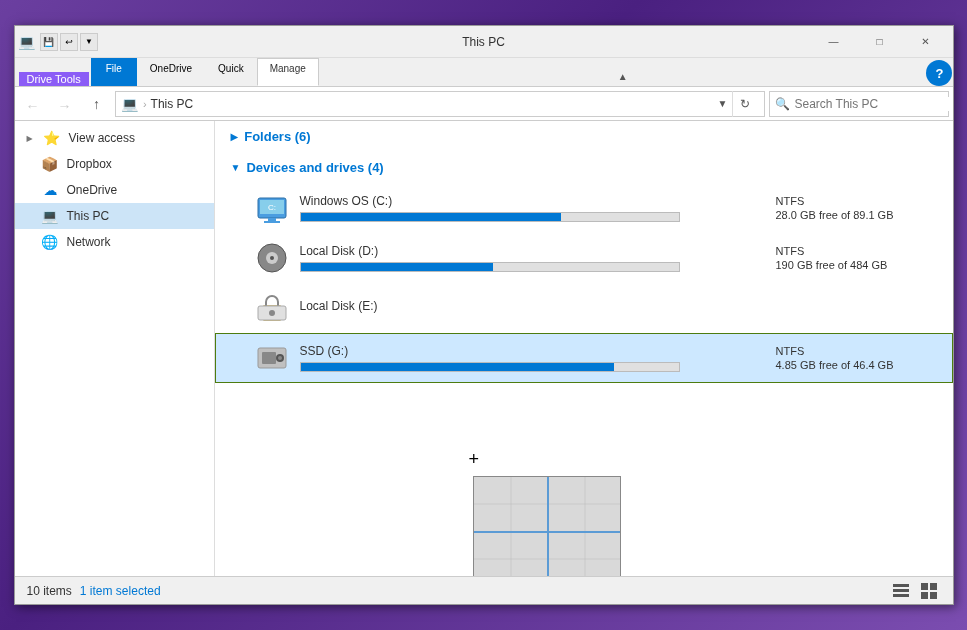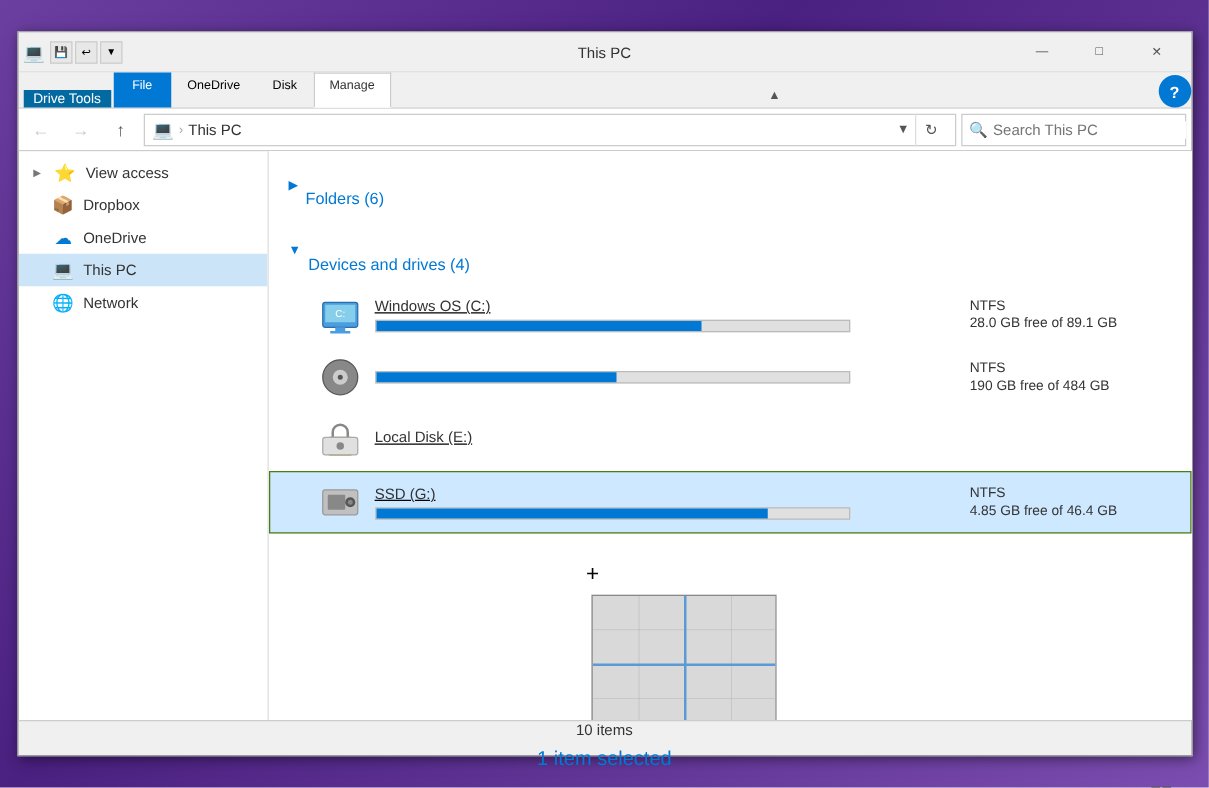--- a/index.html
+++ b/index.html
@@ -241,21 +241,21 @@
     .section-header {
       display: flex;
       align-items: center;
       padding: 8px 16px;
       font-size: 13px;
       color: #0078d4;
       cursor: pointer;
       gap: 6px;
     }
     .section-arrow { font-size: 10px; }
-    .section-title { font-weight: 400; margin-top: 22px; }
+    .section-title { font-weight: 700; }
 
     .drive-item {
       display: flex;
       align-items: center;
       padding: 8px 16px 8px 40px;
       gap: 12px;
       cursor: pointer;
       border: 1px solid transparent;
     }
     .drive-item.selected { background: #cde8ff; border: 1px solid #4d7c0f; }
@@ -263,21 +263,20 @@
       width: 32px;
       height: 32px;
       display: flex;
       align-items: center;
       justify-content: center;
       font-size: 24px;
       flex-shrink: 0;
     }
     .drive-info {
       flex: 1;
-      text-decoration: underline;
     }
     .drive-name {
       font-size: 12px;
       color: #333;
       margin-bottom: 4px;
     }
     .drive-bar-container {
       width: 380px;
       height: 10px;
       background: #e0e0e0;
@@ -330,28 +329,27 @@
 
     
     .status-bar {
       height: 28px;
       background: #f0f0f0;
       border-top: 1px solid #ccc;
       display: flex;
       align-items: center;
       padding: 0 12px;
       gap: 8px;
-      flex-direction: column;
     }
     .status-text {
       font-size: 12px;
       color: #333;
     }
     .status-selected {
-      font-size: 16px;
+      font-size: 12px;
       color: #0078d4;
       cursor: pointer;
     }
     .status-view-icons {
       margin-left: auto;
       display: flex;
       gap: 4px;
     }
     .view-icon {
       width: 24px;
@@ -384,30 +382,30 @@
       <div class="win-btn">—</div>
       <div class="win-btn">□</div>
       <div class="win-btn close">✕</div>
     </div>
   </div>
 
   <div class="ribbon">
     <div class="ribbon-tabs">
 
       <div style="display:flex;flex-direction:column;align-items:center;margin-right:2px;">
-        <span style="font-size:11px;color:#217346;background:#0369a1;color:white;padding:1px 8px;margin-bottom:0;">Drive Tools</span>
+        <span style="font-size:11px;color:#217346;background:#8b5cf6;color:white;padding:1px 8px;margin-bottom:0;">Drive Tools</span>
       </div>
       <div class="ribbon-tab file-tab">
         <span>File</span>
       </div>
       <div class="ribbon-tab">
         <span>OneDrive</span>
       </div>
       <div class="ribbon-tab">
-        <span>Disk</span>
+        <span>Quick</span>
       </div>
       <div class="ribbon-tab active">
         <span>Manage</span>
       </div>
       <div class="ribbon-chevron" style="margin-left:auto;">▲</div>
       <div class="ribbon-help">?</div>
     </div>
   </div>
 
   <div class="nav-bar">
@@ -489,20 +487,21 @@
 
       <div class="drive-item">
         <div class="drive-icon">
           <svg width="32" height="32" viewBox="0 0 32 32">
             <ellipse cx="16" cy="16" rx="14" ry="14" fill="#888" stroke="#555" stroke-width="1"></ellipse>
             <ellipse cx="16" cy="16" rx="6" ry="6" fill="#ccc"></ellipse>
             <ellipse cx="16" cy="16" rx="2" ry="2" fill="#555"></ellipse>
           </svg>
         </div>
         <div class="drive-info">
+          <div class="drive-name">Local Disk (D:)</div>
           <div class="drive-bar-container">
             <div class="drive-bar" style="width:51%;background:#0078d4;"></div>
           </div>
         </div>
         <div class="drive-meta">
           <div class="drive-fs">NTFS</div>
           <div class="drive-space">190 GB free of 484 GB</div>
         </div>
       </div>
 

